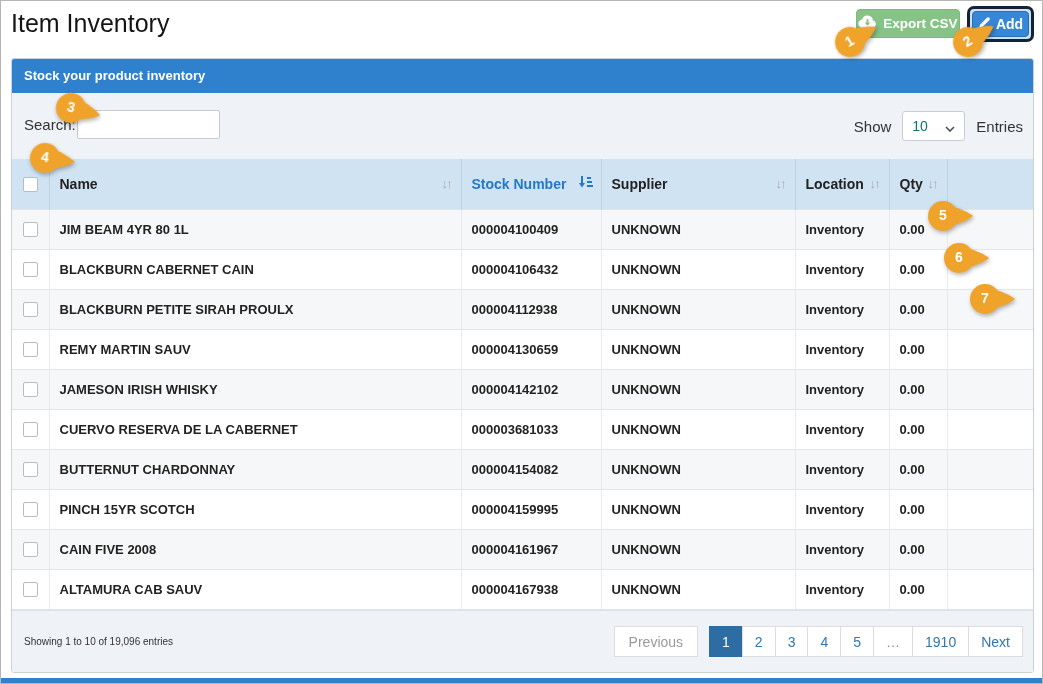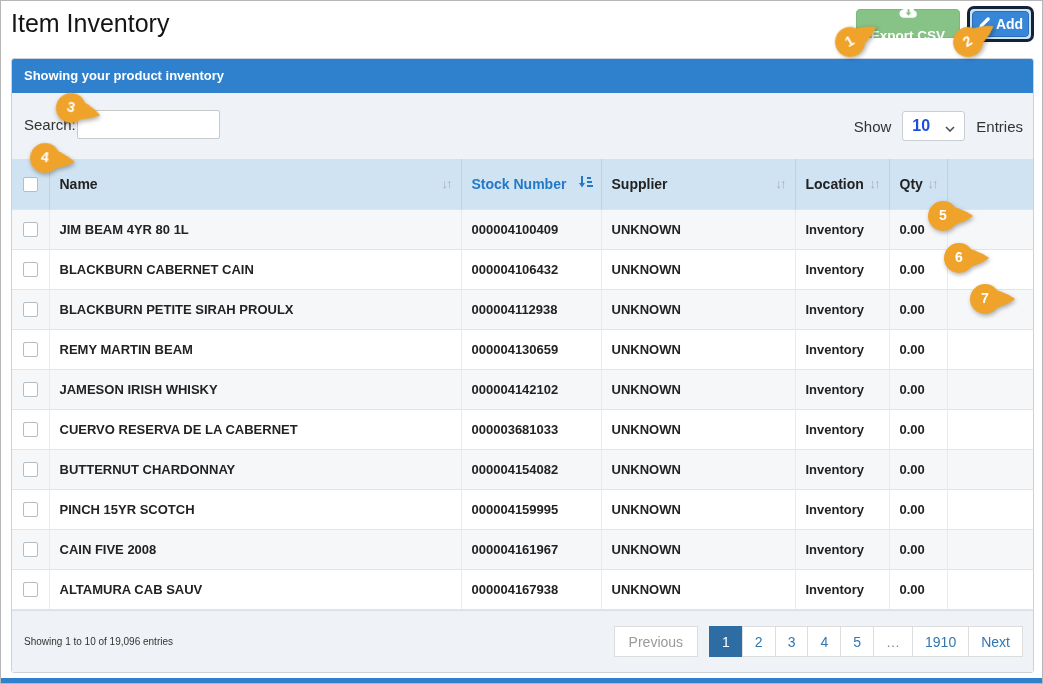--- a/index.html
+++ b/index.html
@@ -8,21 +8,21 @@
     position:relative;width:1043px;height:684px;background:#fff;
     border:1px solid #b6b6b6;overflow:hidden;
     font-family:"Liberation Sans","DejaVu Sans",sans-serif;color:#222;
   }
   .page-title{position:absolute;left:10px;top:8px;font-size:25px;color:#141414;font-weight:400;}
   
   .btn-export{
     position:absolute;top:8px;left:855px;width:104px;height:29px;
     background:#87c287;border:1px solid #7cb87c;border-radius:4px;
     color:#fff;font-weight:bold;font-size:13.5px;
-    display:flex;align-items:center;justify-content:center;gap:6px;cursor:pointer;flex-direction:column;
+    display:flex;align-items:center;justify-content:center;gap:6px;cursor:pointer;
   }
   .add-ring{
     position:absolute;top:5px;left:966px;border:3px solid #10233b;border-radius:7px;
     background:#cfe2f2;padding:2px;
   }
   .btn-add{
     width:57px;height:26px;background:#3787d8;border:1px solid #2d6db5;border-radius:4px;
     color:#fff;font-weight:bold;font-size:14px;
     display:flex;align-items:center;justify-content:center;gap:5px;cursor:pointer;
   }
@@ -31,21 +31,21 @@
     border:1px solid #c9d2da;border-radius:3px;background:#fff;}
   .panel-heading{height:34px;background:#2f80cd;color:#fff;font-weight:bold;font-size:13px;
     line-height:34px;padding-left:12px;border-radius:2px 2px 0 0;}
   .controls{position:relative;height:66px;background:#eff2f6;}
   .search-label{position:absolute;left:12px;top:23px;font-size:15px;color:#333;}
   .search-input{position:absolute;left:65px;top:17px;width:143px;height:29px;
     border:1px solid #c9c9c9;border-radius:2px;background:#fff;padding:0 6px;font-size:14px;outline:none;}
   .show-cluster{position:absolute;right:10px;top:18px;height:30px;display:flex;align-items:center;gap:11px;font-size:15px;color:#333;text-align:right;}
   .select-box{width:63px;height:30px;background:#fff;border:1px solid #c9ced3;border-radius:3px;
     display:flex;align-items:center;justify-content:space-between;padding:0 9px;cursor:pointer;}
-  .select-box .val{color:#1d4ed8;font-size:16px;font-weight:bold;}
+  .select-box .val{color:#0f766e;font-size:14px;}
   
   table{border-collapse:collapse;table-layout:fixed;width:100%;}
   thead th{height:50px;background:#d0e3f2;font-size:14px;font-weight:bold;color:#222;
     border-left:1px solid #bcd2e6;text-align:left;padding:0 8px 0 10px;vertical-align:middle;cursor:pointer;}
   thead th:first-child{border-left:none;}
   th .th-inner{display:flex;align-items:center;justify-content:space-between;}
   th.sorted, th.sorted .th-label{color:#2478c8;}
   .sort-glyph{color:#a4acb4;font-size:13px;font-weight:bold;letter-spacing:-2px;padding-right:2px;}
   tbody td{height:40px;border-top:1px solid #e2e5e8;border-left:1px solid #e8ebed;
     font-weight:bold;font-size:13px;color:#222;padding:0 8px 0 10px;vertical-align:middle;}
@@ -103,21 +103,21 @@
       <span>
         <svg width="13" height="13" viewBox="0 0 14 14">
           <path d="M1 13 L2.2 9.4 L9.9 1.7 A1.8 1.8 0 0 1 12.4 4.2 L4.7 11.9 Z" fill="#ffffff"></path>
         </svg>
       </span>
       <span>Add</span>
     </div>
   </div>
 
   <div class="panel">
-    <div class="panel-heading">Showing your product inventory</div>
+    <div class="panel-heading">Stock your product inventory</div>
 
     <div class="controls">
       <span class="search-label">Search:</span>
       <input class="search-input" type="text" value="" style="">
       <div class="show-cluster">
         <span>Show</span>
         <div class="select-box">
           <span class="val">10</span>
           <span>
             <svg width="10" height="6" viewBox="0 0 10 6">
@@ -275,21 +275,21 @@
           </svg><span></span>
           <circle cx="9" cy="9" r="7" fill="none" stroke="#5d666e" stroke-width="2">
           <line x1="9" y1="9" x2="9" y2="4.8" stroke="#5d666e" stroke-width="1.6">
           <line x1="9" y1="9" x2="12.2" y2="7.2" stroke="#5d666e" stroke-width="1.6">
         
       </line></line></circle></span>
     </td>
   </tr>
           <tr>
     <td class="col-cb"><span class="cb"></span></td>
-    <td>REMY MARTIN BEAM</td>
+    <td>REMY MARTIN SAUV</td>
     <td>000004130659</td>
     <td>UNKNOWN</td>
     <td>Inventory</td>
     <td>0.00</td>
     <td class="col-actions">
       <span class="icon-btn">
         <svg width="18" height="18" viewBox="0 0 18 18">
           </svg><span></span>
           <path d="M3.4 14.6 L1 17 L1.8 13.2 L11.6 3.4 L14.6 6.4 L4.8 16.2 Z" fill="#2f6fc4">
           <path d="M11.6 3.4 L13.2 1.8 A1.6 1.6 0 0 1 16.2 4.8 L14.6 6.4 Z" fill="#123e74">

